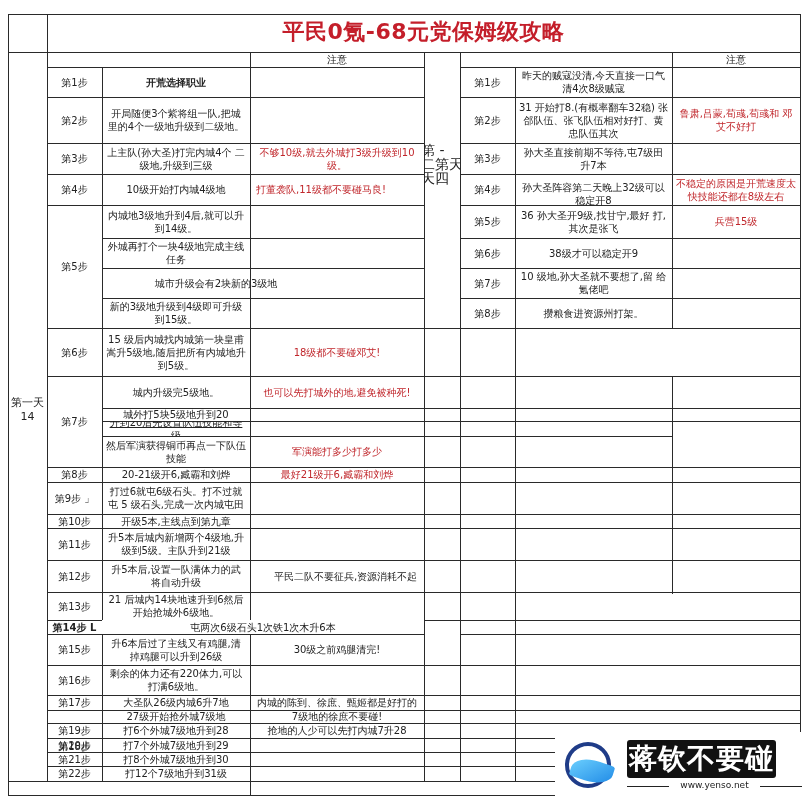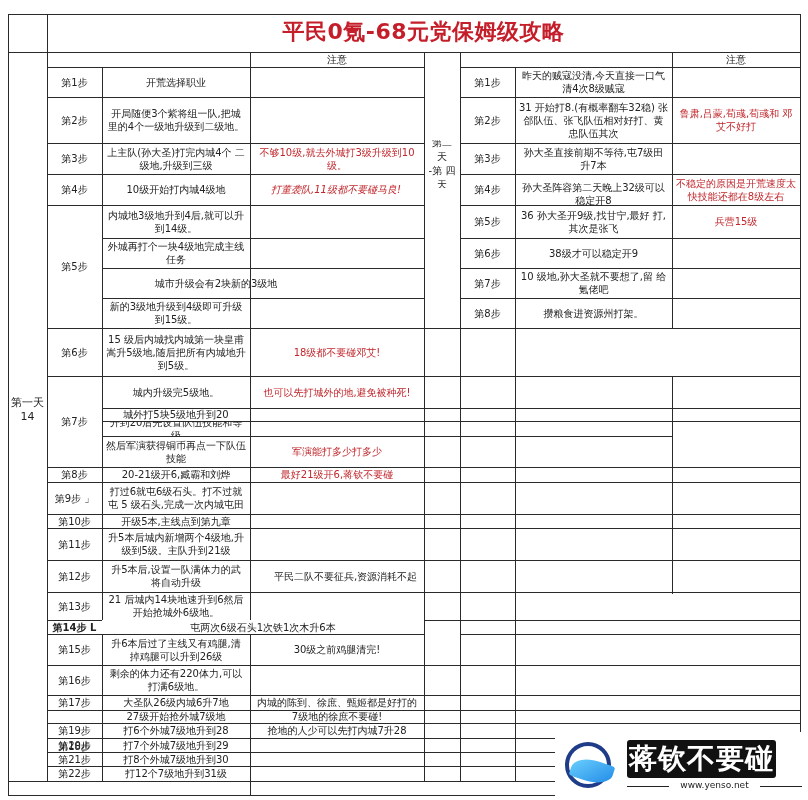--- a/index.html
+++ b/index.html
@@ -110,21 +110,21 @@
   <div class="ln h" style="left:424px;top:766px;width:376px;"></div>
 </div>
 
 <div class="cell" style="left:250px;top:52px;width:174px;height:15px;">注意</div>
 <div class="cell" style="left:672px;top:52px;width:128px;height:15px;">注意</div>
 
 <div class="cell day" style="left:8px;top:390px;width:39px;height:40px;flex-direction:column;">
   <span>第一天</span>
   <span>14</span>
 </div>
-<div class="cell day" style="left:424px;top:140px;width:36px;height:48px;flex-direction:column;font-size:10px;">
+<div class="cell day" style="left:424px;top:140px;width:36px;height:48px;flex-direction:row;font-size:14px;">
   <span>第二 天</span>
   <span>-第 四</span>
   <span>天</span>
 </div>
 
 <div>
   <div class="cell" style="left:47px;top:67px;width:55px;height:30px;">第1步</div>
   <div class="cell" style="left:47px;top:97px;width:55px;height:46px;">第2步</div>
   <div class="cell" style="left:47px;top:143px;width:55px;height:31px;">第3步</div>
   <div class="cell" style="left:47px;top:174px;width:55px;height:31px;">第4步</div>
@@ -142,57 +142,57 @@
   <div class="cell" style="left:47px;top:665px;width:55px;height:30px;">第16步</div>
   <div class="cell" style="left:47px;top:695px;width:55px;height:15px;">第17步</div>
   <div class="cell" style="left:47px;top:740px;width:55px;height:13px;">第18步</div>
   <div class="cell" style="left:47px;top:723px;width:55px;height:15px;">第19步</div>
   <div class="cell" style="left:47px;top:738px;width:55px;height:14px;">第20步</div>
   <div class="cell" style="left:47px;top:752px;width:55px;height:14px;">第21步</div>
   <div class="cell" style="left:47px;top:766px;width:55px;height:15px;">第22步</div>
 </div>
 
 <div>
-  <div class="cell" style="left:102px;top:67px;width:148px;height:30px;">开荒选择职业</div>
+  <div class="cell" style="left:102px;top:67px;width:148px;height:30px;font-weight:bold;">开荒选择职业</div>
   <div class="cell" style="left:102px;top:97px;width:148px;height:46px;">开局随便3个紫将组一队,把城 里的4个一级地升级到二级地。</div>
   <div class="cell" style="left:102px;top:143px;width:148px;height:31px;">上主队(孙大圣)打完内城4个 二级地,升级到三级</div>
   <div class="cell" style="left:102px;top:174px;width:148px;height:31px;">10级开始打内城4级地</div>
   <div class="cell" style="left:102px;top:205px;width:148px;height:33px;">内城地3级地升到4后,就可以升到14级。</div>
   <div class="cell" style="left:102px;top:238px;width:148px;height:30px;">外城再打个一块4级地完成主线任务</div>
   <div class="cell" style="left:102px;top:268px;width:148px;height:30px;margin-left:40px;">城市升级会有2块新的3级地</div>
   <div class="cell" style="left:102px;top:298px;width:148px;height:30px;">新的3级地升级到4级即可升级到15级。</div>
   <div class="cell" style="left:102px;top:328px;width:148px;height:48px;">15 级后内城找内城第一块皇甫嵩升5级地,随后把所有内城地升 到5级。</div>
   <div class="cell" style="left:102px;top:376px;width:148px;height:32px;">城内升级完5级地。</div>
   <div class="cell" style="left:102px;top:408px;width:148px;height:13px;">城外打5块5级地升到20</div>
-  <div class="cell" style="left:102px;top:421px;width:148px;height:15px;">升到20后先设置队伍技能和等级</div>
+  <div class="cell" style="left:102px;top:421px;width:148px;height:15px;text-decoration:underline;">升到20后先设置队伍技能和等级</div>
   <div class="cell" style="left:102px;top:436px;width:148px;height:31px;">然后军演获得铜币再点一下队伍技能</div>
   <div class="cell" style="left:102px;top:467px;width:148px;height:15px;">20-21级开6,臧霸和刘烨</div>
   <div class="cell" style="left:102px;top:482px;width:148px;height:32px;">打过6就屯6级石头。打不过就屯 5 级石头,完成一次内城屯田</div>
   <div class="cell" style="left:102px;top:514px;width:148px;height:14px;">开级5本,主线点到第九章</div>
   <div class="cell" style="left:102px;top:528px;width:148px;height:32px;">升5本后城内新增两个4级地,升级到5级。主队升到21级</div>
   <div class="cell" style="left:102px;top:560px;width:148px;height:32px;">升5本后,设置一队满体力的武 将自动升级</div>
   <div class="cell" style="left:102px;top:592px;width:148px;height:28px;">21 后城内14块地速升到6然后开始抢城外6级地。</div>
   <div class="cell" style="left:102px;top:620px;width:322px;height:14px;background:#fff;">屯两次6级石头1次铁1次木升6本</div>
   <div class="cell" style="left:102px;top:634px;width:148px;height:31px;">升6本后过了主线又有鸡腿,清 掉鸡腿可以升到26级</div>
   <div class="cell" style="left:102px;top:665px;width:148px;height:30px;">剩余的体力还有220体力,可以 打满6级地。</div>
   <div class="cell" style="left:102px;top:695px;width:148px;height:15px;">大圣队26级内城6升7地</div>
   <div class="cell" style="left:102px;top:710px;width:148px;height:13px;">27级开始抢外城7级地</div>
   <div class="cell" style="left:102px;top:723px;width:148px;height:15px;">打6个外城7级地升到28</div>
   <div class="cell" style="left:102px;top:738px;width:148px;height:14px;">打7个外城7级地升到29</div>
   <div class="cell" style="left:102px;top:752px;width:148px;height:14px;">打8个外城7级地升到30</div>
   <div class="cell" style="left:102px;top:766px;width:148px;height:15px;">打12个7级地升到31级</div>
 </div>
 
 <div>
   <div class="cell red" style="left:250px;top:143px;width:174px;height:31px;">不够10级,就去外城打3级升级到10 级。</div>
-  <div class="cell red" style="left:249px;top:174px;width:174px;height:31px;font-style:italic;">打董袭队,11级都不要碰马良!</div>
+  <div class="cell red" style="left:234px;top:174px;width:174px;height:31px;">打董袭队,11级都不要碰马良!</div>
   <div class="cell red" style="left:250px;top:328px;width:174px;height:48px;">18级都不要碰邓艾!</div>
   <div class="cell red" style="left:250px;top:376px;width:174px;height:32px;">也可以先打城外的地,避免被种死!</div>
   <div class="cell red" style="left:250px;top:436px;width:174px;height:31px;">军演能打多少打多少</div>
-  <div class="cell red" style="left:250px;top:467px;width:174px;height:15px;">最好21级开6,蒋钦不要碰</div>
+  <div class="cell red" style="left:250px;top:467px;width:174px;height:15px;">最好21级开6,臧霸和刘烨</div>
   <div class="cell" style="left:250px;top:560px;width:174px;height:32px;padding-left:20px;">平民二队不要征兵,资源消耗不起</div>
   <div class="cell" style="left:250px;top:634px;width:174px;height:31px;">30级之前鸡腿清完!</div>
   <div class="cell" style="left:250px;top:695px;width:174px;height:15px;">内城的陈到、徐庶、甄姬都是好打的</div>
   <div class="cell" style="left:250px;top:710px;width:174px;height:13px;">7级地的徐庶不要碰!</div>
   <div class="cell" style="left:250px;top:723px;width:174px;height:15px;">抢地的人少可以先打内城7升28</div>
 </div>
 
 <div>
   <div class="cell" style="left:460px;top:67px;width:55px;height:30px;">第1步</div>
   <div class="cell" style="left:460px;top:97px;width:55px;height:46px;">第2步</div>

